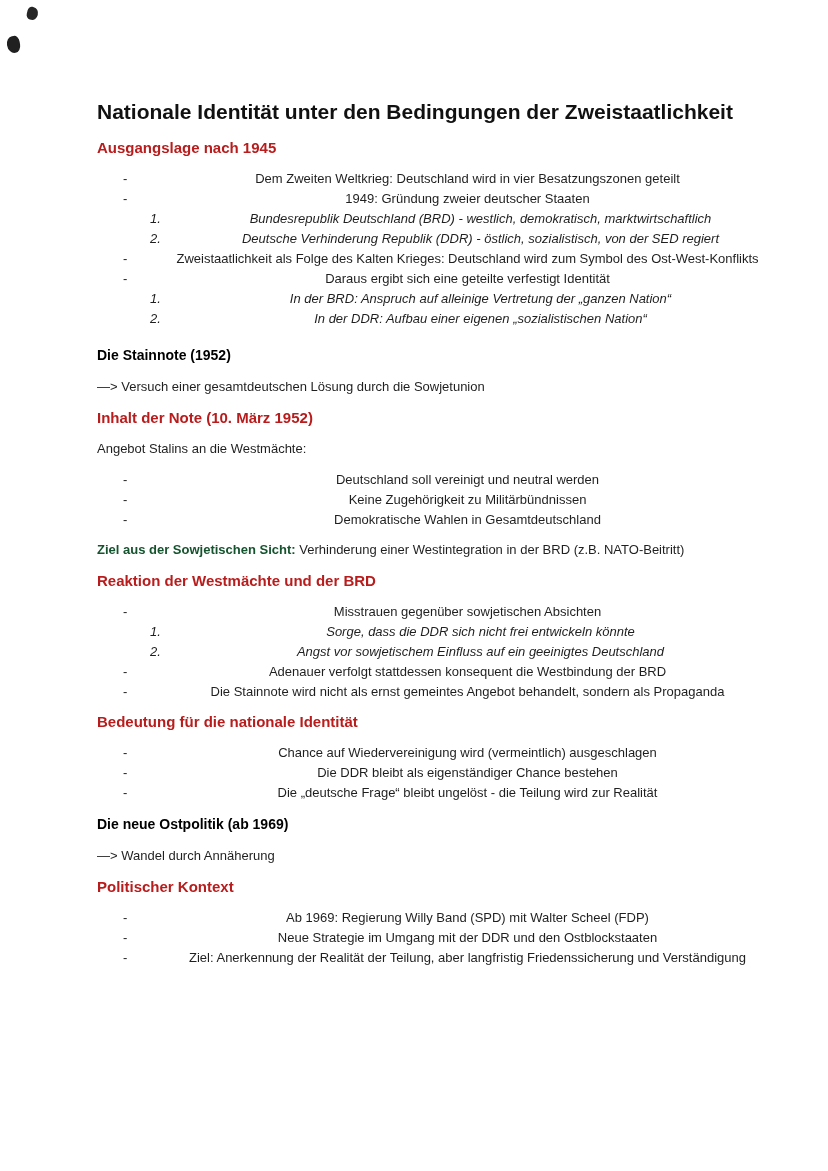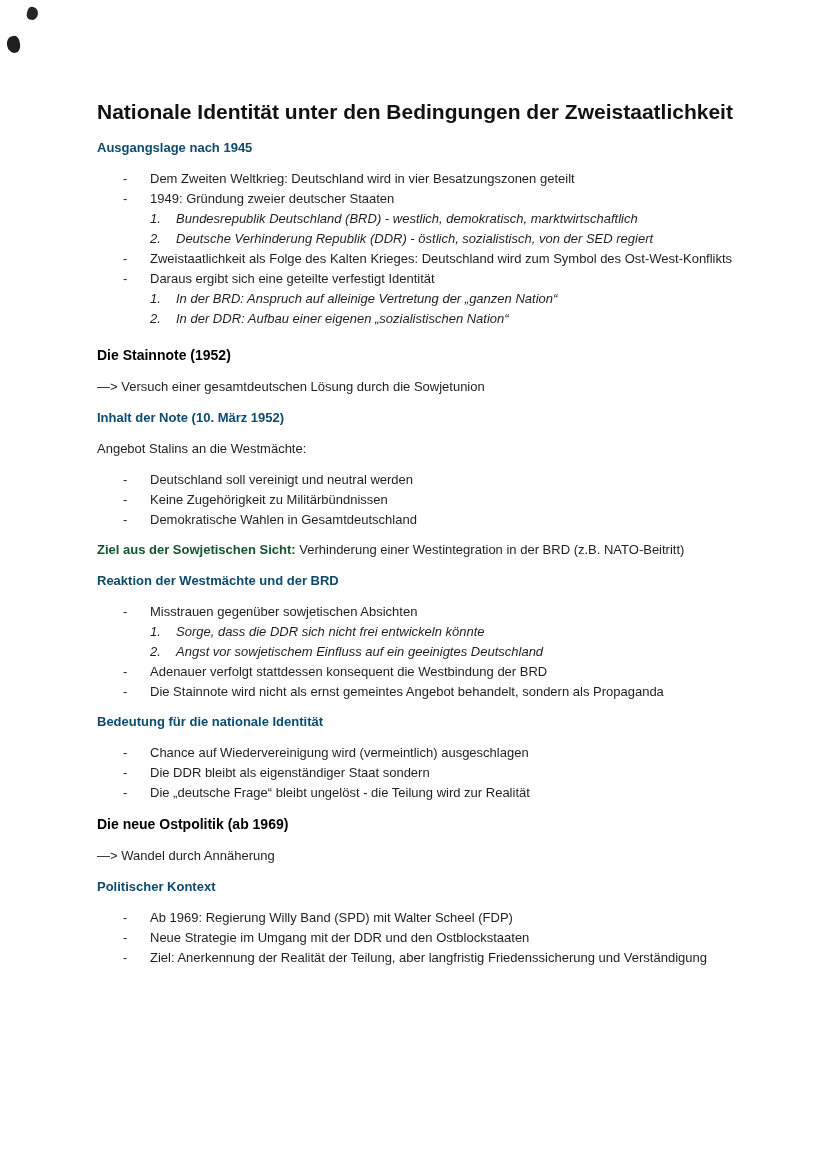--- a/index.html
+++ b/index.html
@@ -21,26 +21,26 @@
   .content {
     position: absolute;
     left: 97px; top: 101px;
     width: 688px;
     font-size: 13px;
     line-height: 20px;
   }
 
   h1 { font-size: 21px; line-height: 22px; margin: 0 0 15px; font-weight: bold; color: #111; }
   h2 { font-size: 14px;   line-height: 22px; margin: 0 0 11px; font-weight: bold; color: #000000; }
-  h3 { font-size: 13px;   line-height: 20px; margin: 0 0 11px; font-weight: bold; color: #0c4a6e; }
+  h3 { font-size: 15px;   line-height: 20px; margin: 0 0 11px; font-weight: bold; color: #b91c1c; }
   p  { margin: 0 0 11px; }
   .gap-above { margin-top: 15px; }
 
   ul.bullets { list-style: none; margin: 0 0 10px; padding: 0; }
-  ul.bullets > li { position: relative; padding-left: 53px; line-height: 20px; }
+  ul.bullets > li { position: relative; padding-left: 53px; line-height: 20px; text-align: center; }
   ul.bullets > li::before { content: "-"; position: absolute; left: 26px; top: 0; }
 
   ol.nums { list-style: none; margin: 0; padding: 0; counter-reset: n; }
   ol.nums > li { position: relative; padding-left: 26px; line-height: 20px; counter-increment: n; font-style: italic; }
   ol.nums > li::before { content: counter(n) "."; position: absolute; left: 0; top: 0; }
 
   .wrap-narrow .txt { display: inline-block; max-width: 585px; vertical-align: top; }
   strong { font-weight: bold; color: #14532d; }
 </style>
 </head>
@@ -97,21 +97,21 @@
             <li><span class="txt">Angst vor sowjetischem Einfluss auf ein geeinigtes Deutschland</span></li>
           </ol>
         </li>
         <li><span class="txt">Adenauer verfolgt stattdessen konsequent die Westbindung der BRD</span></li>
         <li><span class="txt">Die Stainnote wird nicht als ernst gemeintes Angebot behandelt, sondern als Propaganda</span></li>
       </ul>
 
       <h3>Bedeutung für die nationale Identität</h3>
       <ul class="bullets">
         <li><span class="txt">Chance auf Wiedervereinigung wird (vermeintlich) ausgeschlagen</span></li>
-        <li><span class="txt">Die DDR bleibt als eigenständiger Staat sondern</span></li>
+        <li><span class="txt">Die DDR bleibt als eigenständiger Chance bestehen</span></li>
         <li><span class="txt">Die „deutsche Frage“ bleibt ungelöst - die Teilung wird zur Realität</span></li>
       </ul>
     </section>
 
     <section>
       <h2>Die neue Ostpolitik (ab 1969)</h2>
       <p>—&gt; Wandel durch Annäherung</p>
 
       <h3>Politischer Kontext</h3>
       <ul class="bullets">

